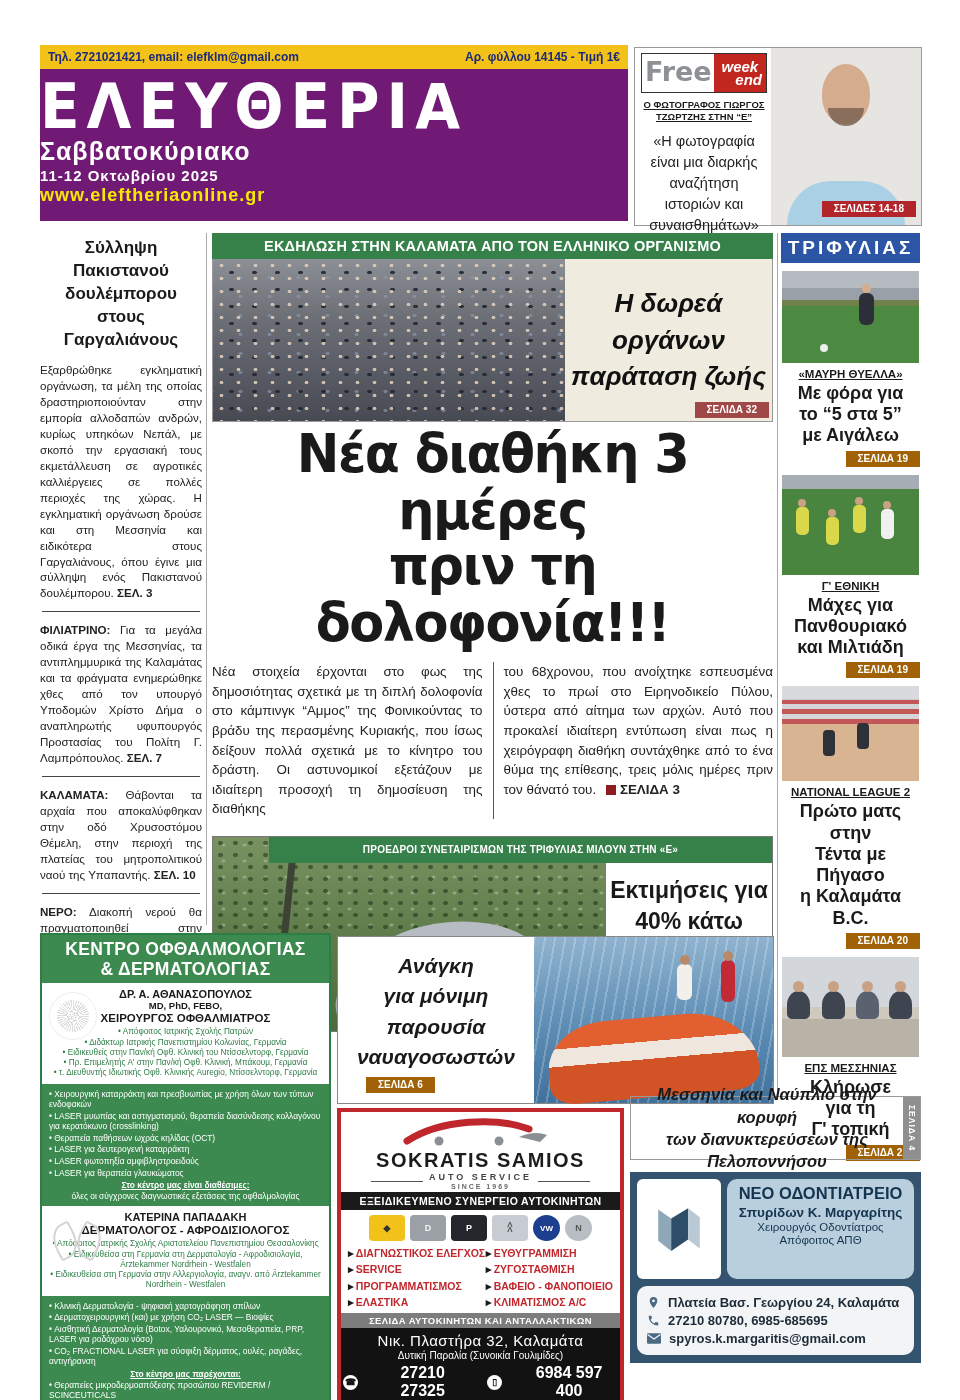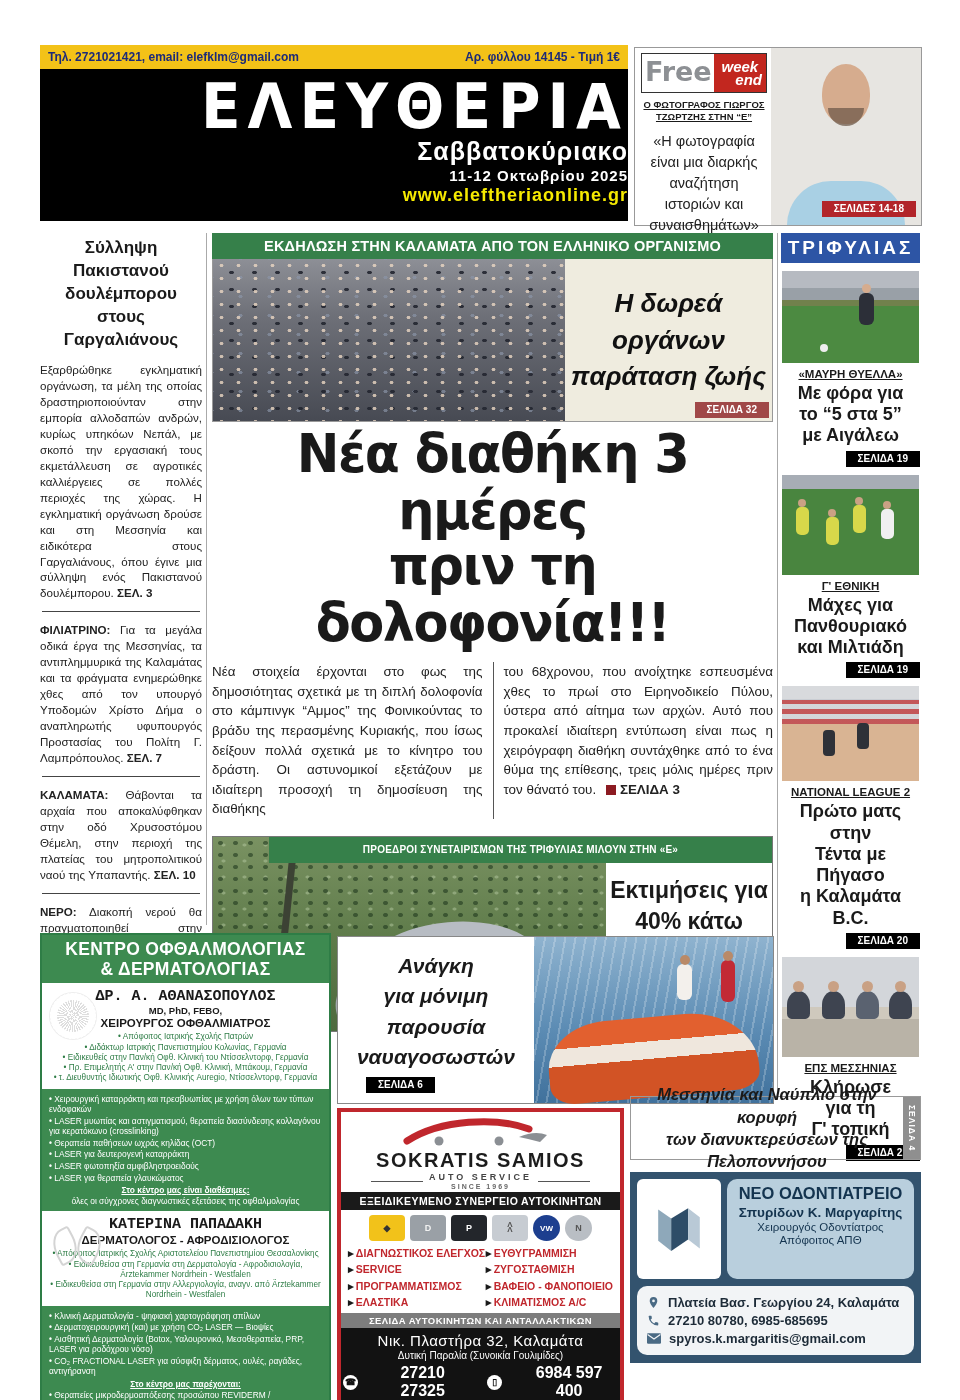--- a/index.html
+++ b/index.html
@@ -1,28 +1,28 @@
 <!DOCTYPE html>
 <html><head>
 <meta charset="utf-8">
 <style>
   html,body{margin:0;padding:0;background:#d7d7d7;}
   .page{position:relative;width:960px;height:1400px;margin:0 auto;background:#ffffff;
         font-family:"Liberation Sans",sans-serif;color:#1a1a1a;overflow:hidden;}
   .pl{white-space:pre-line;}
-  .badge{display:inline-block;background:#000000;color:#fff;font-size:10px;font-weight:bold;
+  .badge{display:inline-block;background:#a16207;color:#fff;font-size:10px;font-weight:bold;
          padding:2px 12px;line-height:1.2;}
   .badge-red{background:#b2252a;}
   .badge-darkred{background:#a04848;}
 
   
   .masthead{position:absolute;left:40px;top:45px;width:588px;height:180px;}
   .topbar{height:24px;background:#f3c218;display:flex;justify-content:space-between;align-items:center;
           padding:0 8px;font-size:12px;font-weight:bold;color:#1c2a78;}
-  .mastblue{height:152px;background:#000000;text-align:right;color:#fff;}
+  .mastblue{height:152px;background:#701a75;text-align:left;color:#fff;}
   .mlogo{font-size:58px;font-weight:900;letter-spacing:7px;line-height:1.0;padding-top:8px;
          font-family:"DejaVu Sans",sans-serif;transform:scaleY(1.08);}
   .medition{font-size:25px;font-weight:bold;margin-top:2px;letter-spacing:1px;}
   .mdate{font-size:15px;font-weight:bold;margin-top:1px;letter-spacing:1px;}
   .murl{font-size:18px;font-weight:bold;color:#f6ea00;letter-spacing:1px;margin-top:1px;cursor:pointer;}
 
   
   .fw{position:absolute;left:634px;top:47px;width:286px;height:177px;border:1px solid #999;
       display:flex;background:#fff;}
   .fw-left{width:136px;padding:5px 4px 4px 6px;box-sizing:border-box;}
@@ -148,21 +148,21 @@
           display:flex;align-items:center;justify-content:center;line-height:1.35;}
   .t-badge{width:17px;background:#8f8f8f;color:#fff;writing-mode:vertical-rl;font-size:8.5px;
            font-weight:bold;display:flex;align-items:center;justify-content:center;letter-spacing:1px;}
 
   
   .eyead{position:absolute;left:40px;top:933px;width:291px;border:2px solid #2e7d46;background:#fff;
          box-sizing:border-box;}
   .ey-head{background:#3d8a50;color:#fff;font-weight:800;font-size:17.5px;text-align:center;
            line-height:1.15;padding:4px 0;letter-spacing:.3px;}
   .ey-sec{position:relative;padding:5px 6px 5px 6px;text-align:center;}
-  .ey-name{font-size:15px;font-weight:800;font-family:Liberation Mono, monospace;}
+  .ey-name{font-size:11px;font-weight:800;}
   .ey-creds{font-size:9.5px;font-weight:bold;}
   .ey-role{font-size:11.5px;font-weight:800;margin-top:1px;}
   .ey-quals{list-style:none;margin:3px 0 0;padding:0;color:#2e7d46;font-size:8.2px;line-height:1.25;}
   .ey-quals li::before{content:"• ";}
   .ey-green{background:#3d8a50;color:#fff;padding:5px 7px;font-size:8.4px;line-height:1.26;text-align:left;}
   .ey-green ul{list-style:none;margin:0;padding:0;}
   .ey-green li{margin-bottom:1px;}
   .ey-green li::before{content:"• ";font-weight:bold;}
   .ey-note-title{text-align:center;font-weight:bold;text-decoration:underline;margin-top:2px;}
   .ey-note{text-align:center;}

